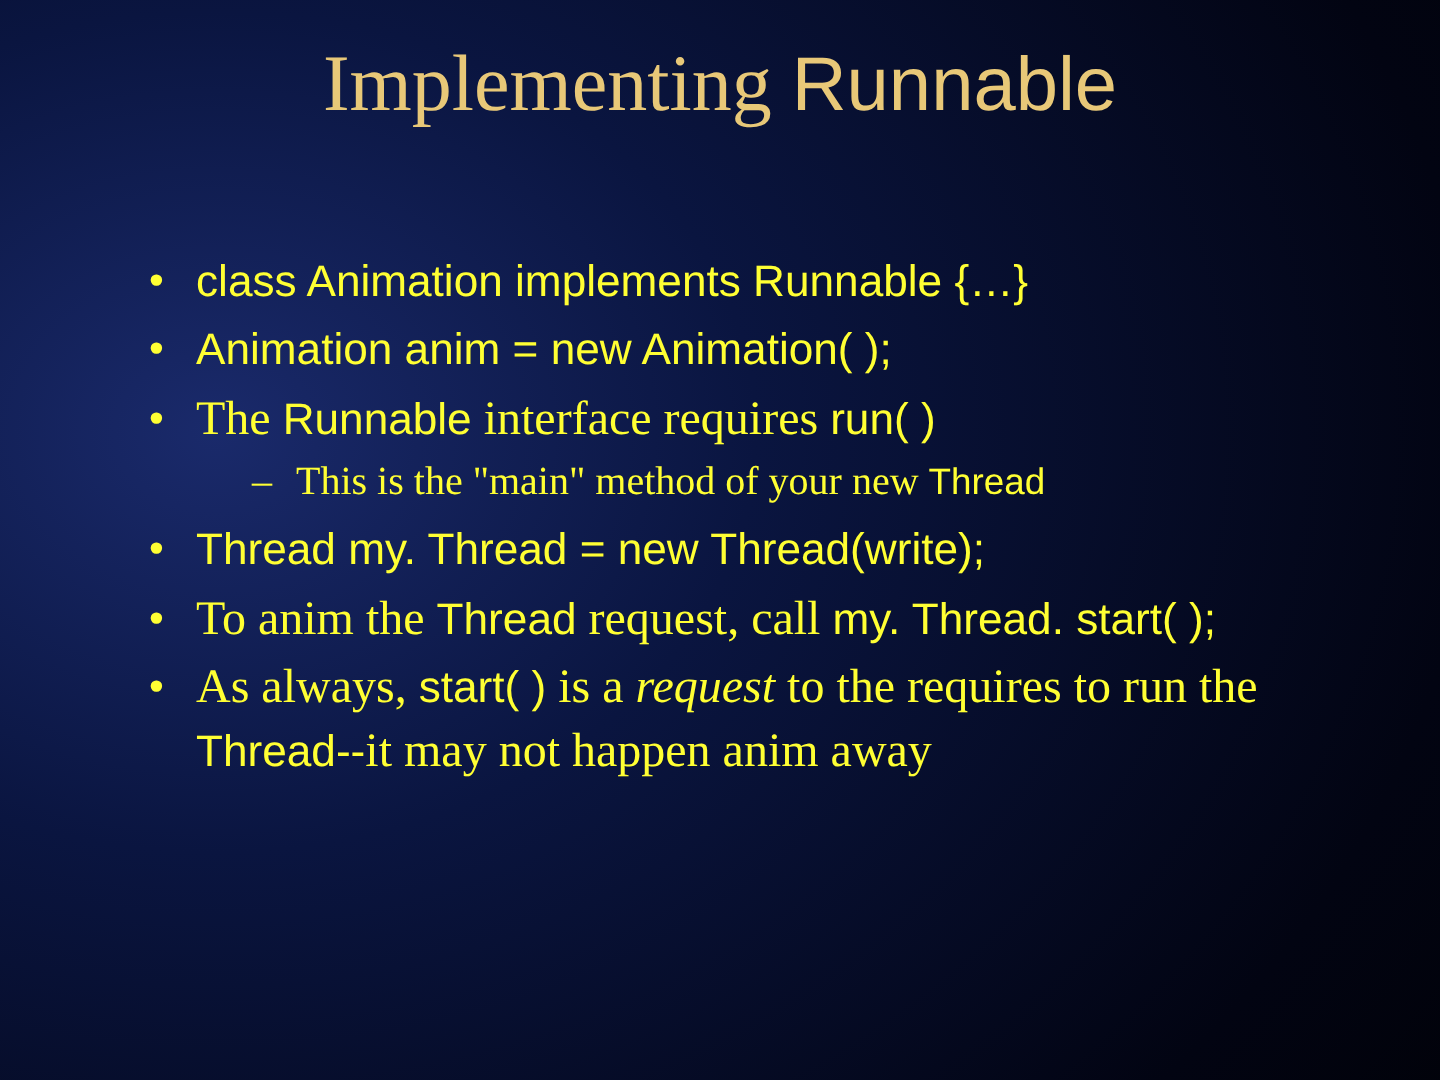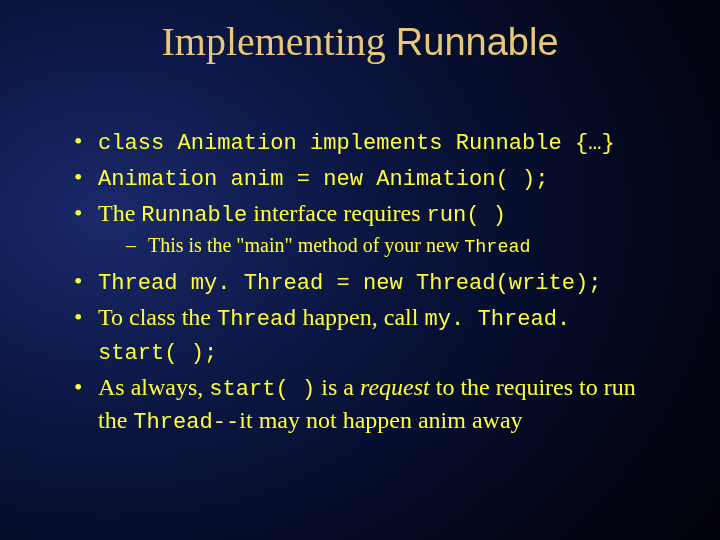--- a/index.html
+++ b/index.html
@@ -64,21 +64,21 @@
   }
   ul.sub > li::before {
     content: "–";
     position: absolute;
     left: 0;
     top: 0;
     color: #ffff33;
     font-size: 20px;
   }
   .sans {
-    font-family: Liberation Mono, monospace;
+    font-family: Liberation Sans, sans-serif;
     font-size: 0.92em;
   }
   em { font-style: italic; text-align: center; }
 </style>
 </head>
 <body>
 
 <div class="slide">
 
   <h1 class="title">
@@ -102,21 +102,21 @@
           <span>This is the "main" method of your new </span><span class="sans">Thread</span>
         </li>
       </ul>
     </li>
 
     <li>
       <span class="sans">Thread my. Thread = new Thread(write);</span>
     </li>
 
     <li>
-      <span>To class the </span><span class="sans">Thread</span><span> happen, call </span><span class="sans">my. Thread. start( );</span>
+      <span>To anim the </span><span class="sans">Thread</span><span> request, call </span><span class="sans">my. Thread. start( );</span>
     </li>
 
     <li>
       <span>As always, </span><span class="sans">start( )</span><span> is a </span><em>request</em><span> to the requires to run the </span><span class="sans">Thread--</span><span>it may not happen anim away</span>
     </li>
 
   </ul>
 </div>
 
 </body></html>

